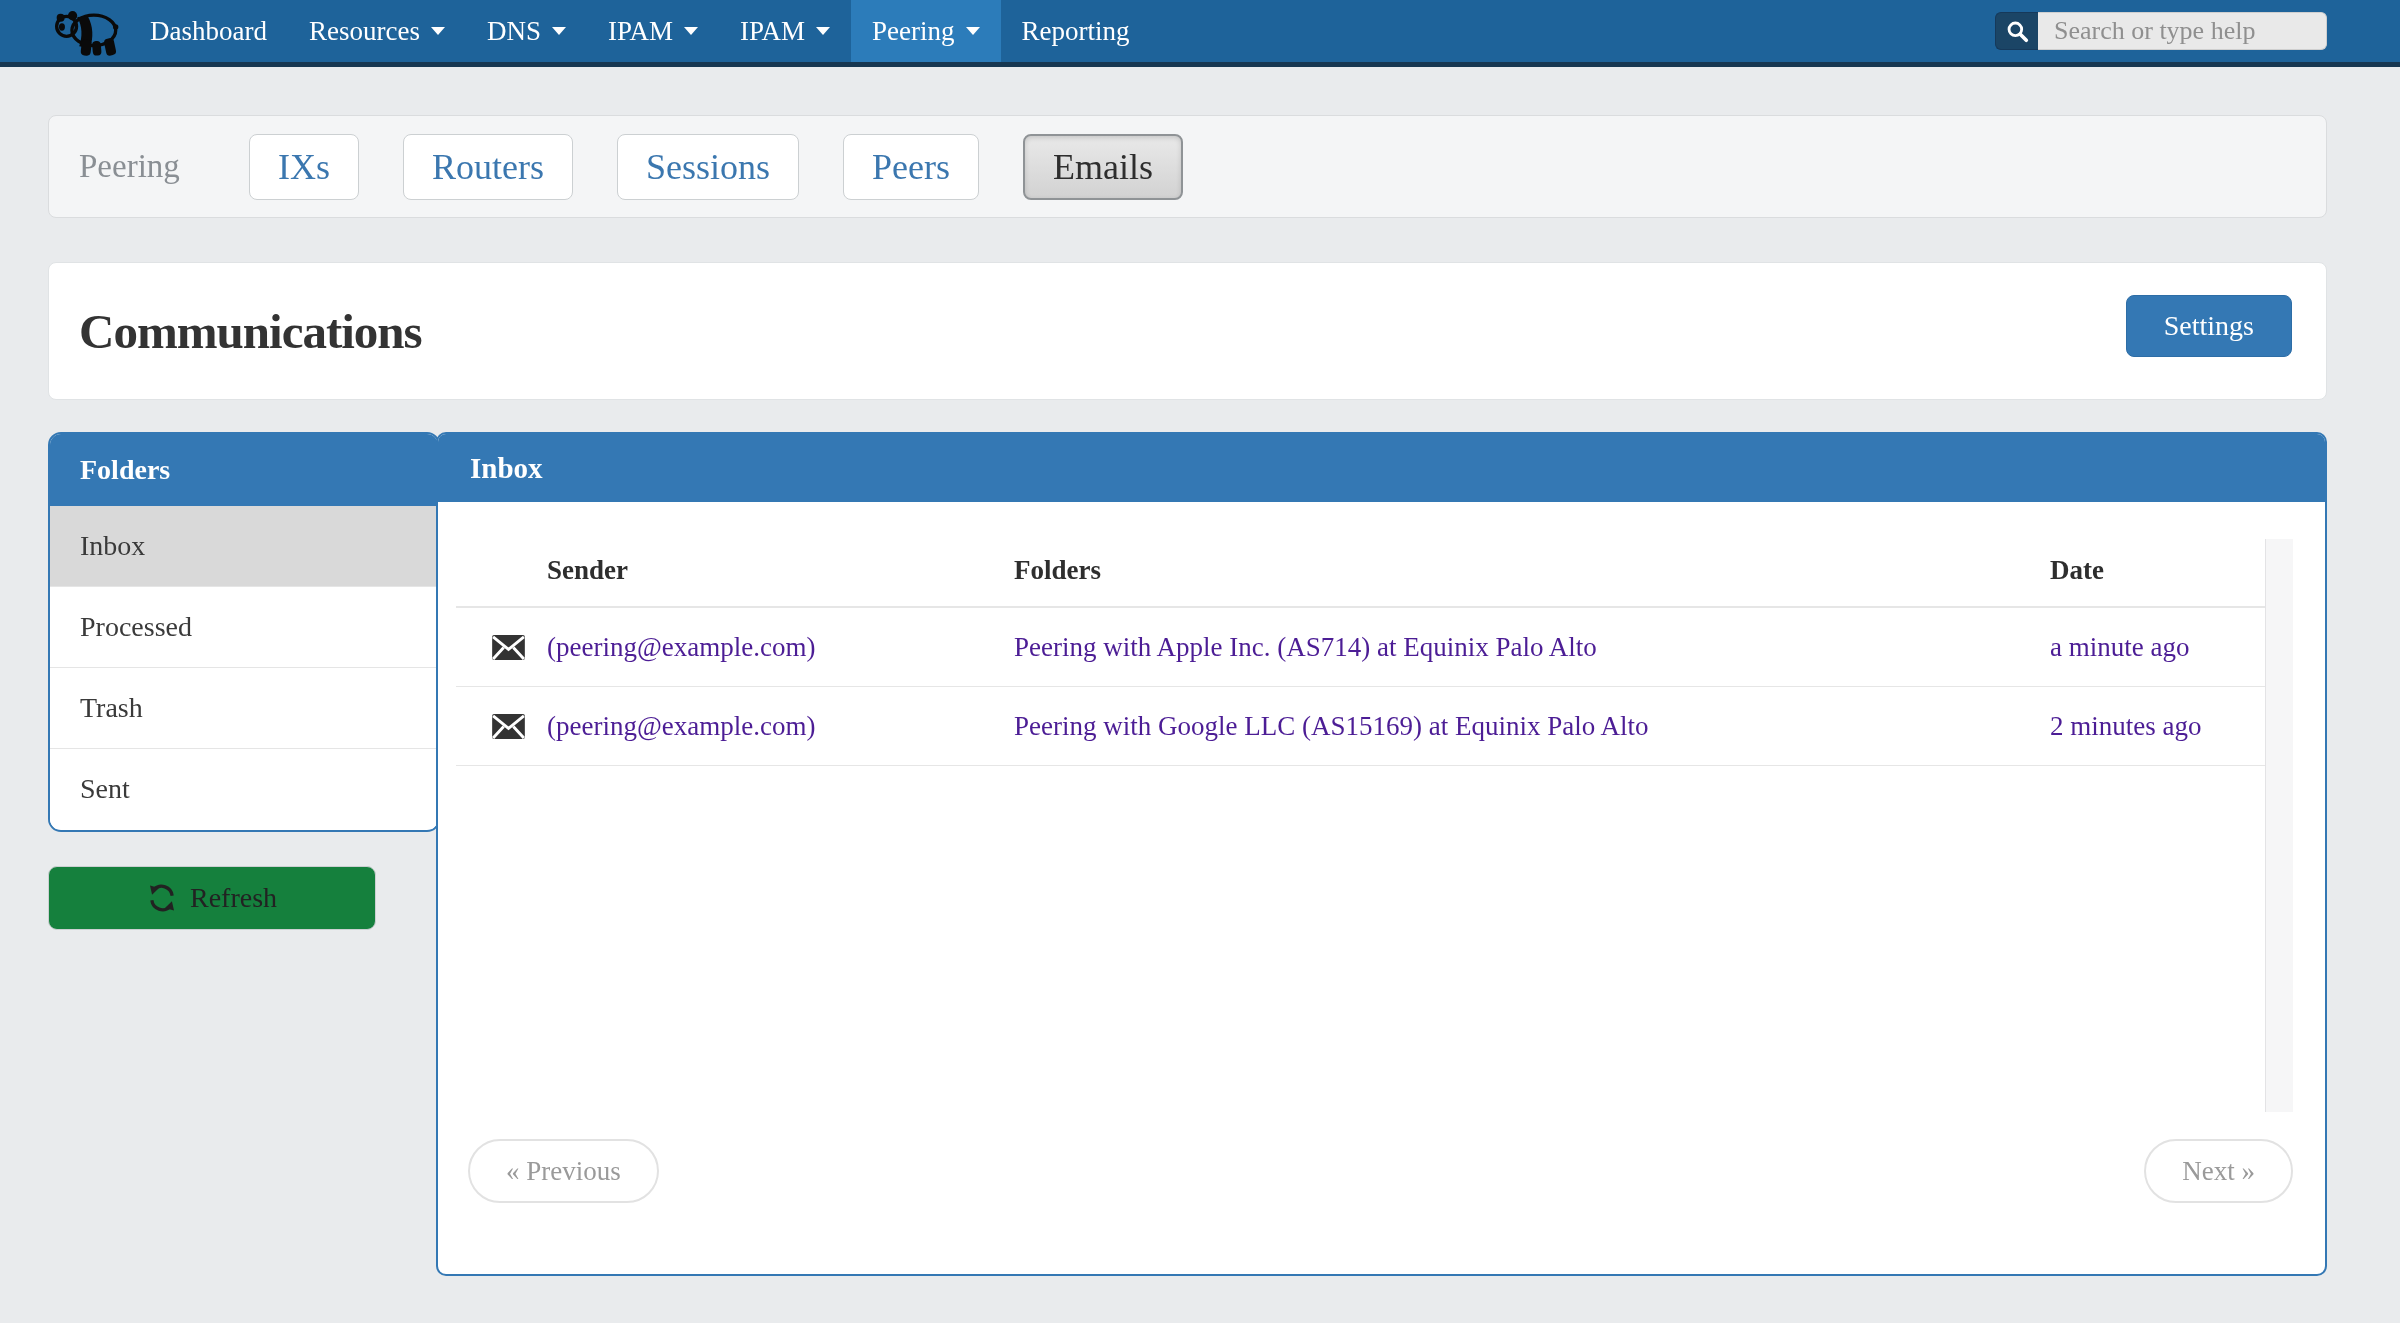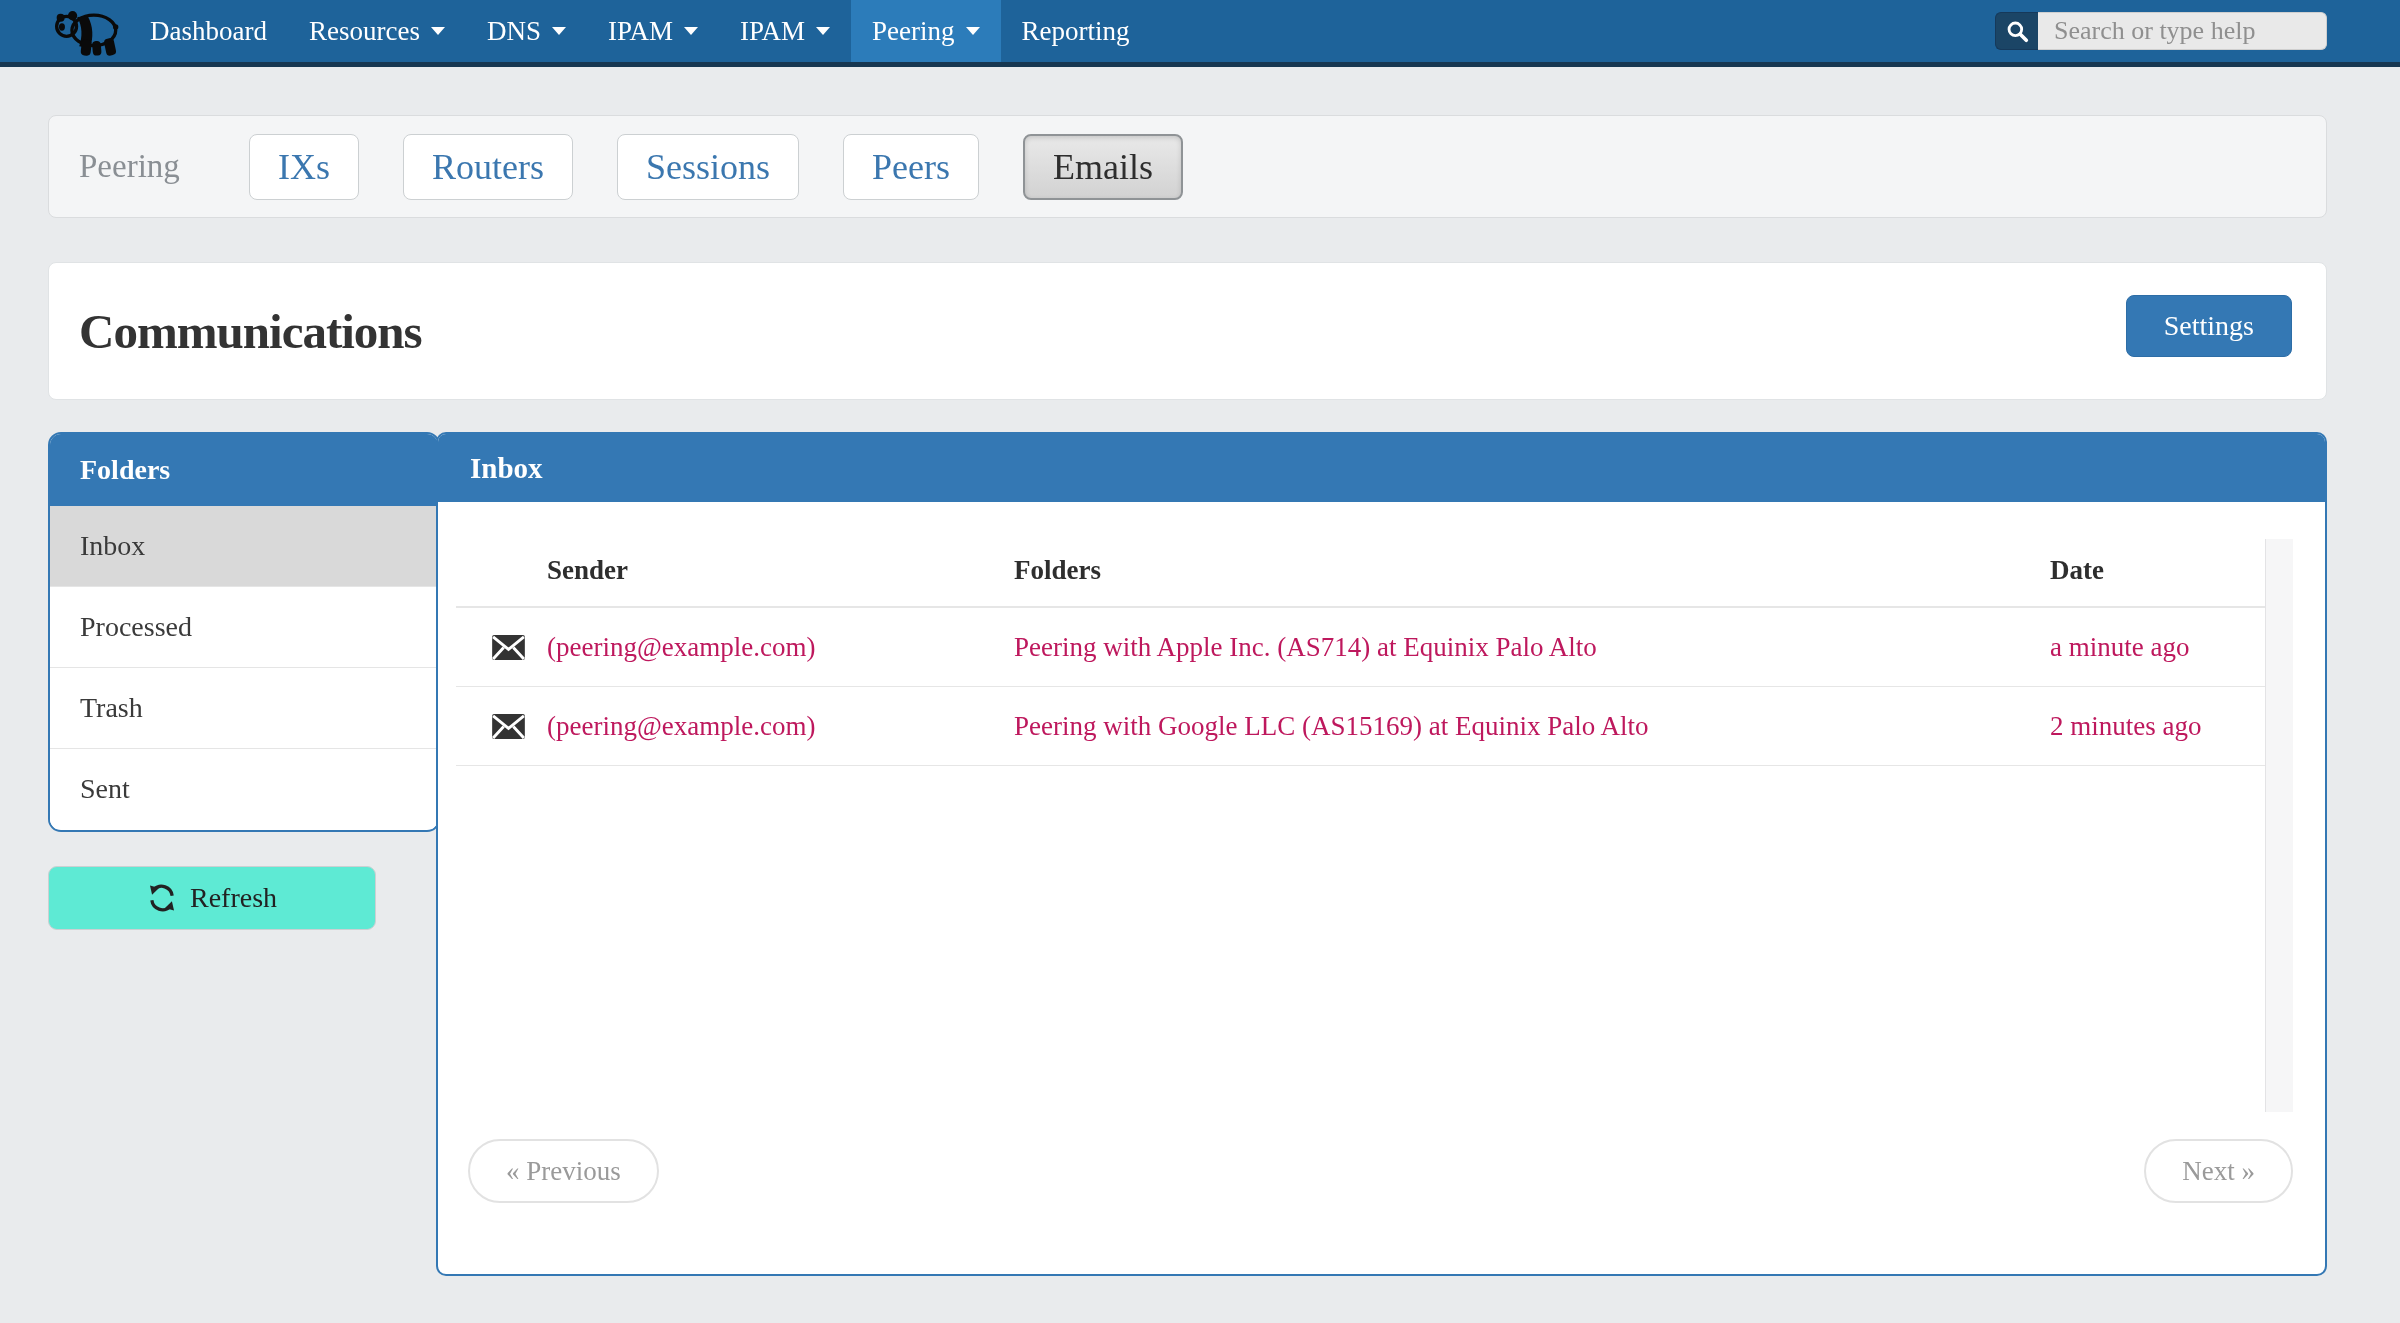--- a/index.html
+++ b/index.html
@@ -45,33 +45,33 @@
   
   .panel-head{background:#3478b4;color:#fff;font-weight:bold;}
   .folders{position:absolute;left:48px;top:432px;width:392px;height:400px;background:#fff;
            border:2px solid #3478b4;border-radius:13px;overflow:hidden;box-sizing:border-box;}
   .folders .panel-head{height:72px;line-height:72px;padding-left:30px;font-size:28px;}
   .folder-item{height:80px;line-height:80px;padding-left:30px;font-size:28px;color:#3a3a3a;
                border-top:1px solid #e5e5e5;background:#fff;cursor:pointer;}
   .folder-item.first{border-top:none;}
   .folder-item.selected{background:#d9d9d9;}
 
-  .refresh{position:absolute;left:48px;top:866px;width:328px;height:64px;background:#5eead4;
+  .refresh{position:absolute;left:48px;top:866px;width:328px;height:64px;background:#15803d;
            border:1px solid #ccd0d2;border-radius:9px;display:flex;align-items:center;
            justify-content:center;gap:13px;font-size:28px;color:#222;cursor:pointer;}
 
   
   .inbox{position:absolute;left:436px;top:432px;width:1891px;height:844px;background:#fff;
          border:2px solid #3478b4;border-radius:10px;overflow:hidden;box-sizing:border-box;}
   .inbox .panel-head{height:68px;line-height:68px;padding-left:32px;font-size:29px;}
   .table{position:absolute;left:18px;top:68px;width:1811px;}
   .thead{display:flex;align-items:flex-end;height:106px;padding-bottom:20px;box-sizing:border-box;
          border-bottom:2px solid #e6e6e6;font-weight:bold;font-size:27px;color:#2e2e2e;}
   .trow{display:flex;align-items:center;height:78px;border-bottom:1px solid #e6e6e6;
-        font-size:27px;color:#be185d;cursor:pointer;background:#fff;}
+        font-size:27px;color:#4c1d95;cursor:pointer;background:#fff;}
   .c-icon{flex:0 0 91px;display:flex;align-items:center;padding-left:36px;box-sizing:border-box;}
   .c-sender{flex:0 0 467px;}
   .c-subject{flex:1;}
   .c-date{flex:0 0 217px;}
   .scrolltrack{position:absolute;right:32px;top:105px;width:27px;height:573px;
                background:#f6f6f7;border-left:1px solid #e3e3e5;}
   .pag{position:absolute;height:64px;padding:0 36px;background:#fff;border:2px solid #e2e2e2;
        border-radius:33px;font-size:27px;color:#9a9a9a;cursor:pointer;}
   .pag.prev{left:30px;top:705px;}
   .pag.next{right:32px;top:705px;}

